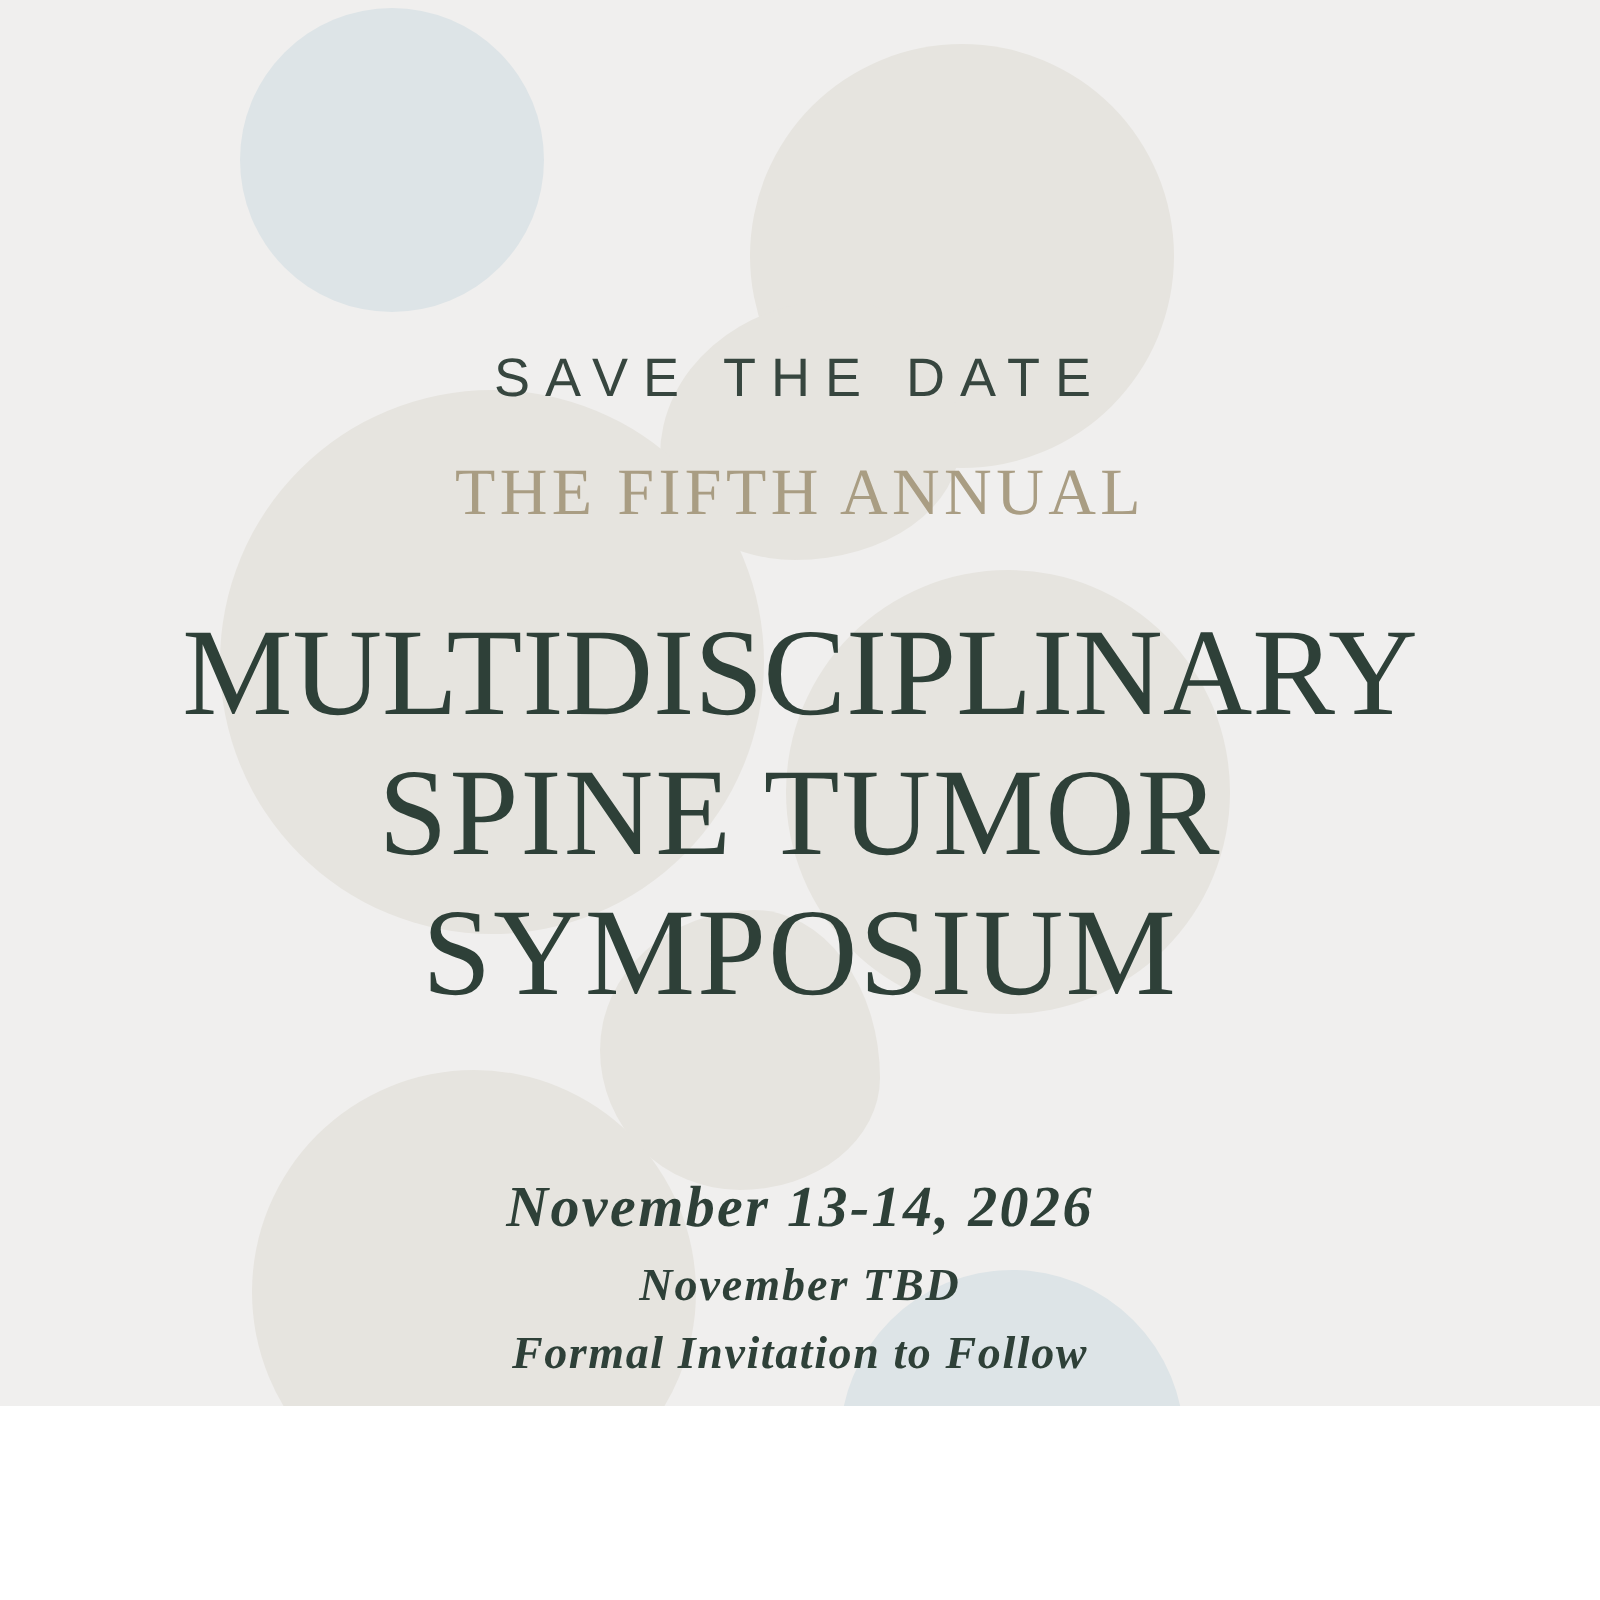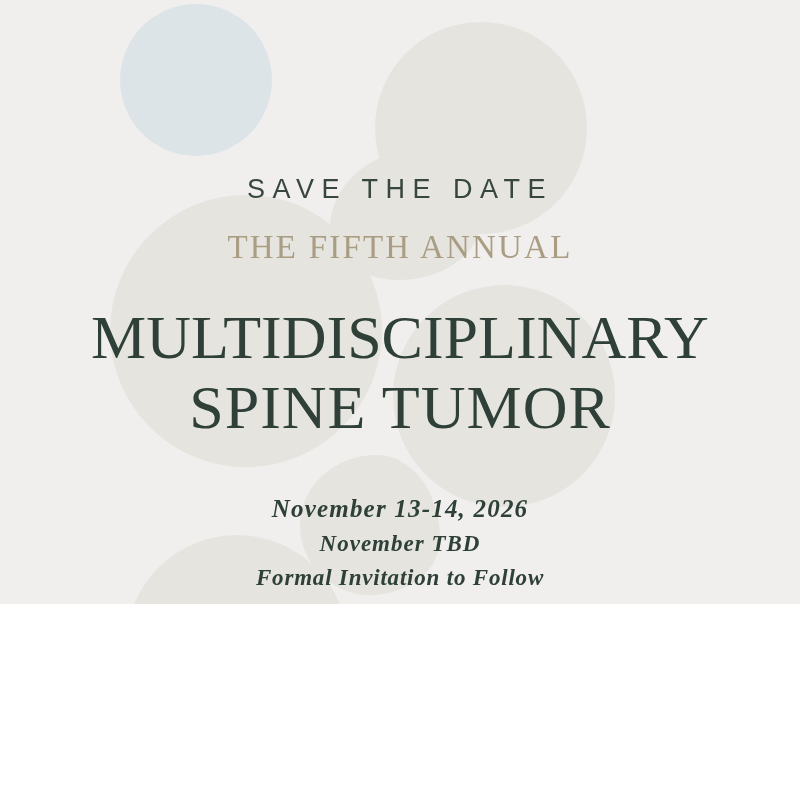--- a/index.html
+++ b/index.html
@@ -9,21 +9,21 @@
   body {
     width: 800px;
     height: 800px;
     overflow: hidden;
     font-family: "Liberation Sans", sans-serif;
   }
 
   #poster {
     position: relative;
     width: 800px;
-    height: 604px;
+    height: 703px;
     background: #f0efee;
     overflow: hidden;
   }
 
   
   .blob {
     position: absolute;
     border-radius: 50%;
     pointer-events: none;
   }
@@ -125,21 +125,21 @@
 
   .details {
     margin-top: 52px;
     text-align: center;
     font-family: "Liberation Serif", serif;
     font-style: italic;
     font-weight: bold;
     color: #2e4038;
   }
   .detail-line { display: block; line-height: 1.48; }
-  .detail-date     { font-size: 25px; letter-spacing: 1.2px; }
+  .detail-date     { font-size: 29px; letter-spacing: 1.2px; margin-top: 23px; }
   .detail-location { font-size: 23px; letter-spacing: 1.0px; }
   .detail-invite   { font-size: 23px; letter-spacing: 0.8px; }
 </style>
 </head>
 <body>
 
 <div id="poster">
 
   <div class="blob blob-beige" id="blob-beige-tr"></div>
   <div class="blob blob-beige" id="blob-beige-tail"></div>
@@ -152,20 +152,21 @@
 
   <div id="content">
 
     <div class="eyebrow">SAVE THE DATE</div>
 
     <div class="kicker">THE FIFTH ANNUAL</div>
 
     <div class="title">
       <span class="title-line title-line-1">MULTIDISCIPLINARY</span>
       <span class="title-line title-line-2">SPINE TUMOR</span>
+      <span class="title-line title-line-3">SYMPOSIUM</span>
     </div>
 
     <div class="details">
       <span class="detail-line detail-date">November 13-14, 2026</span>
       <span class="detail-line detail-location">November TBD</span>
       <span class="detail-line detail-invite">Formal Invitation to Follow</span>
     </div>
 
   </div>
 </div>

